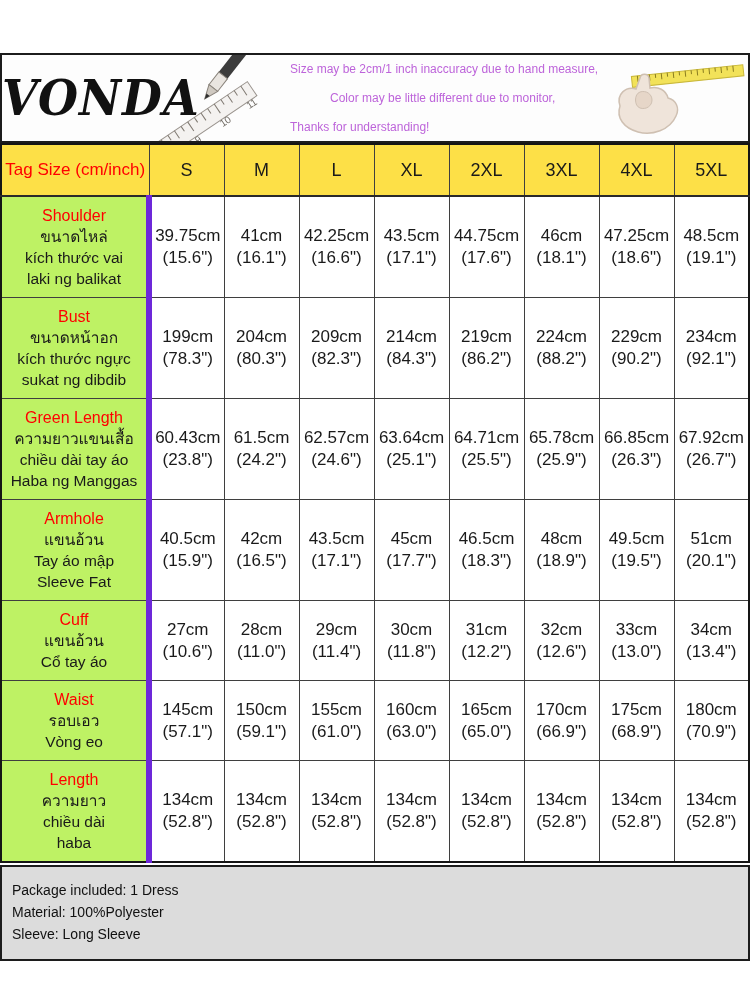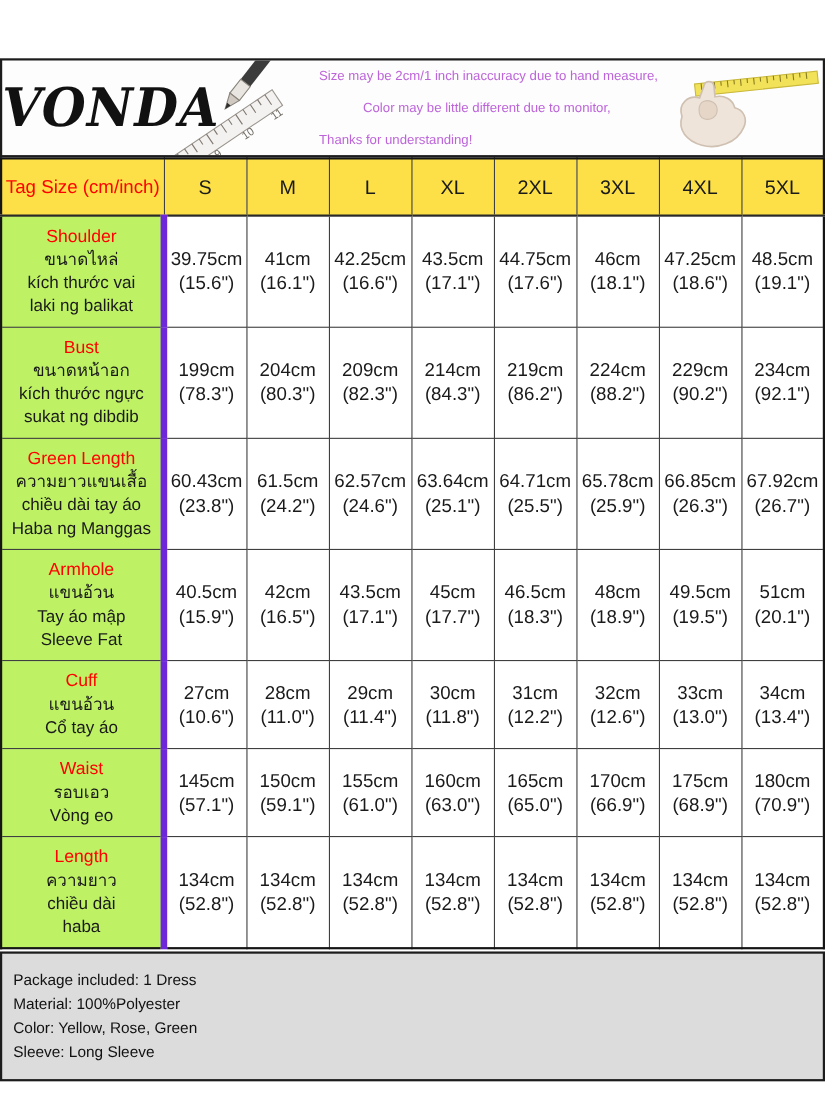--- a/index.html
+++ b/index.html
@@ -467,17 +467,16 @@
             <div>(52.8")</div>
           </td>
         </tr>
       </tbody>
   </table>
 
   <div class="footer-box">
 
   <div class="footer-line">Package included: 1 Dress</div>
       <div class="footer-line">Material: 100%Polyester</div>
-      <div class="footer-line">Color: Yellow, Rose, Green</div>
       <div class="footer-line">Sleeve: Long Sleeve</div>
     </div>
 
 </div>
 
 </body></html>

